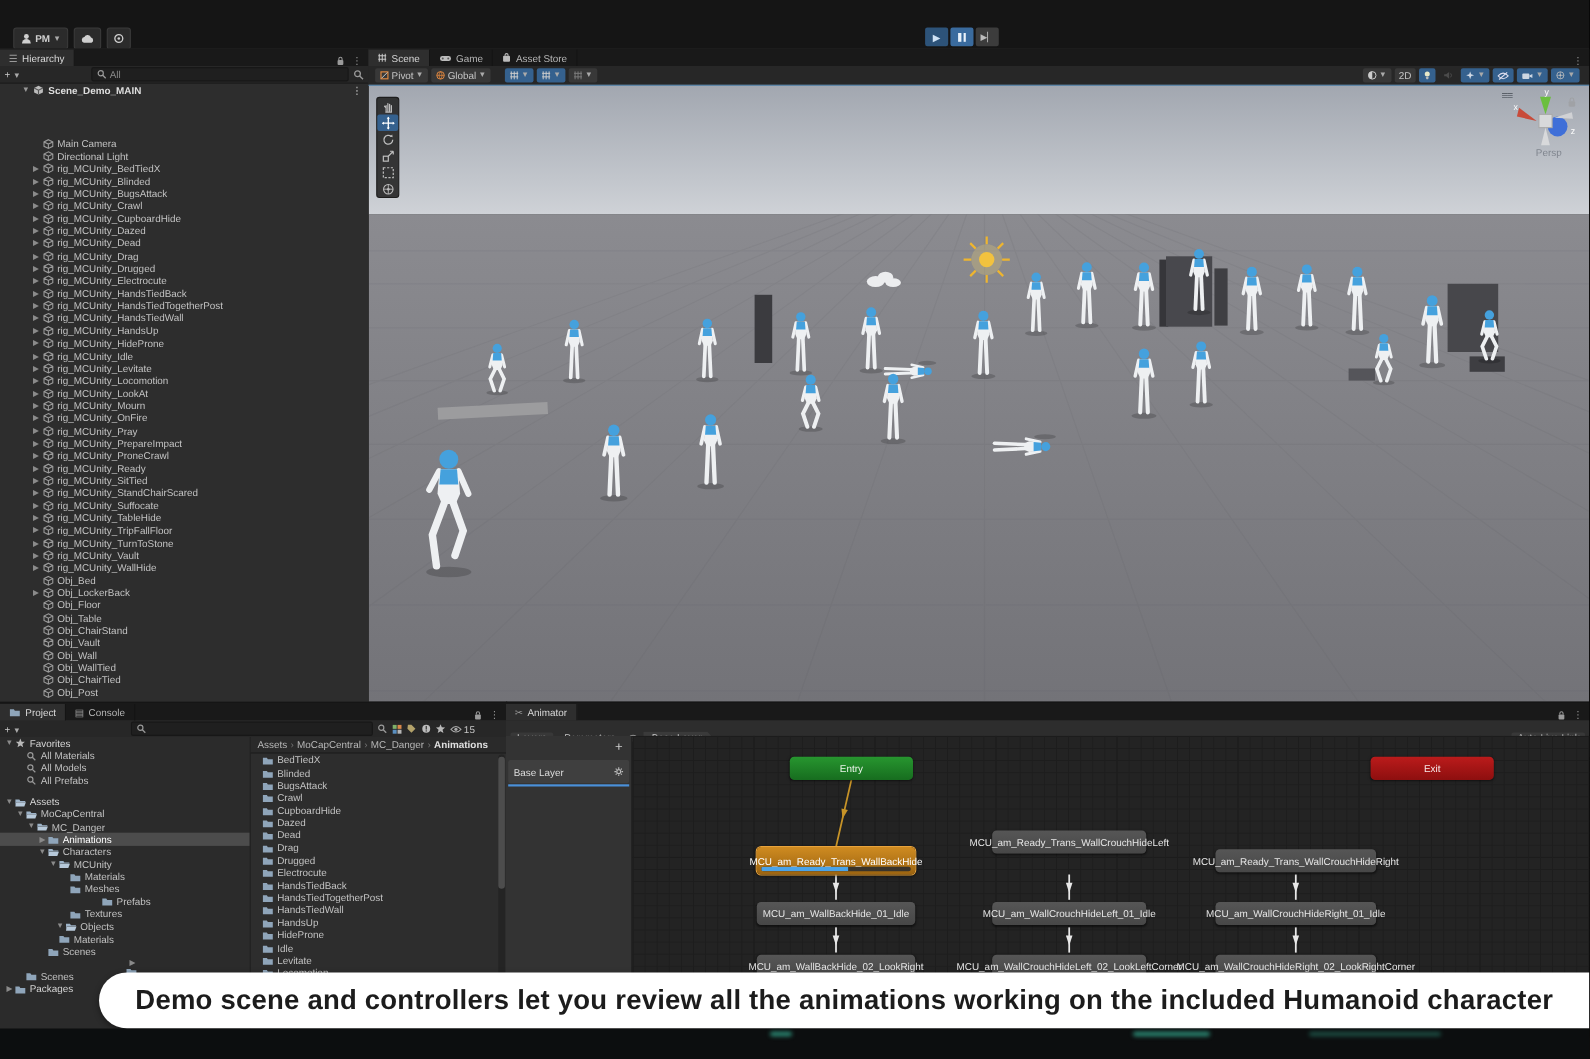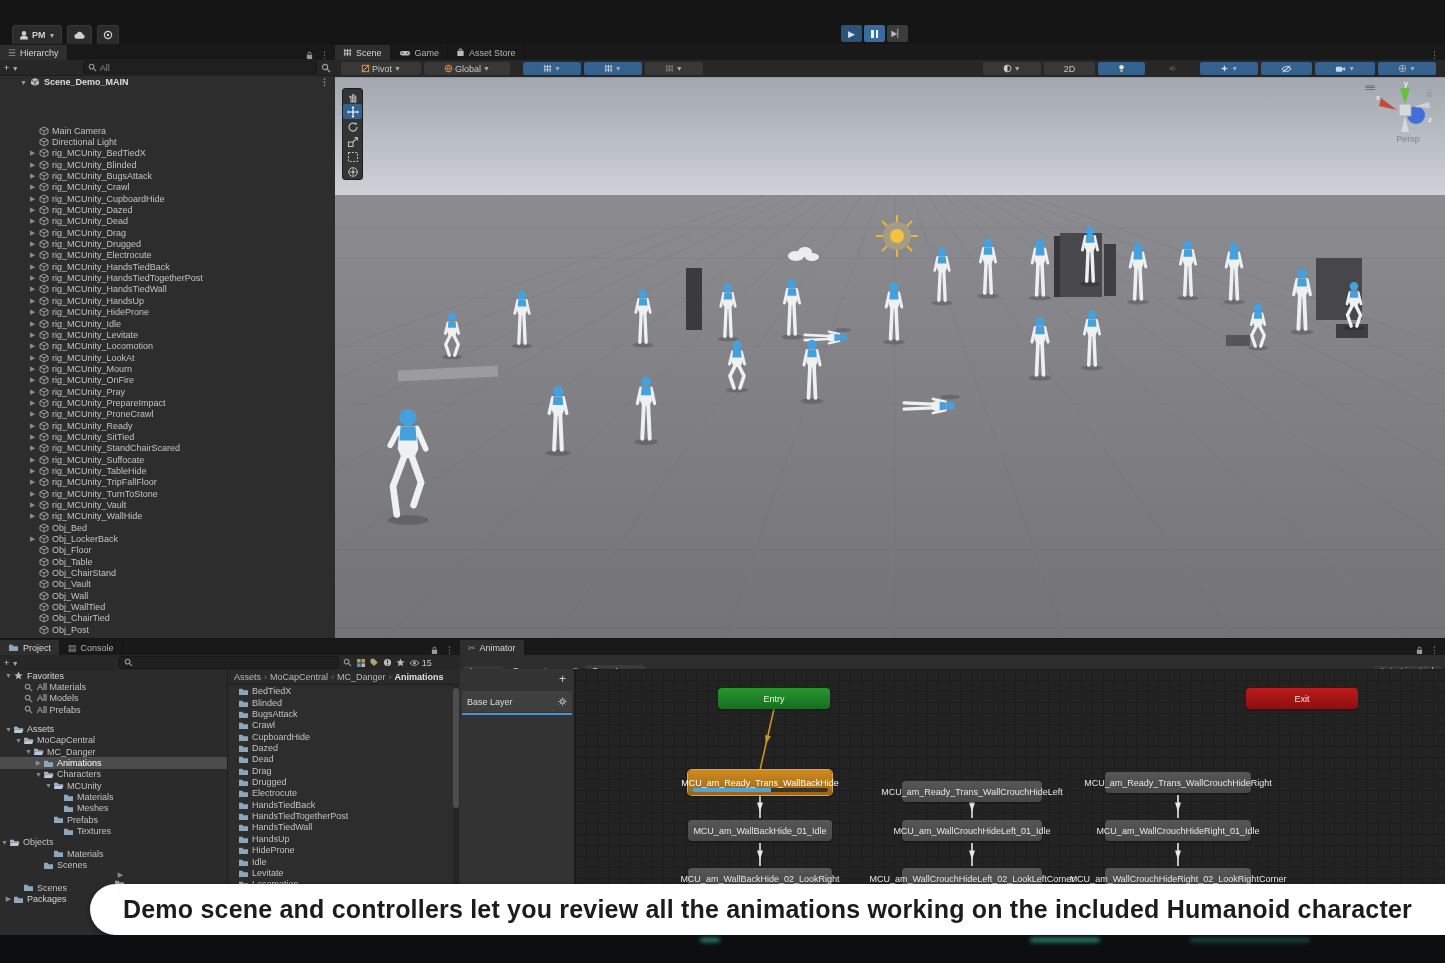--- a/index.html
+++ b/index.html
@@ -24,21 +24,21 @@
   #hierarchy{left:0;top:44px;width:335px;height:594px;background:#2d2d2d;border-right:1px solid #141414;}
   #h-list{position:absolute;left:0;top:33px;right:0;bottom:0;overflow:hidden;margin-top:48px;}
   .hrow{display:flex;align-items:center;height:11.35px;padding-left:46px;color:#c2c2c2;white-space:nowrap;}
   .hrow .arrow{width:9px;color:#8a8a8a;font-size:7px;visibility:hidden;margin-left:-16px;}
   .hrow.exp .arrow{visibility:visible;}
   .hrow svg{margin-right:3px;flex:none;}
   #h-root{display:flex;align-items:center;height:12px;padding-left:20px;color:#dedede;font-weight:bold;}
   
   #scenepanel{left:335px;top:44px;width:1110px;height:594px;background:#2d2d2d;}
   #scenebar{position:absolute;left:0;top:16px;width:1110px;height:18px;background:#272727;display:flex;align-items:center;padding:0 6px;box-sizing:border-box;border-bottom:1px solid #6d9ec7;}
-  .sbtn{background:#383838;border-radius:2px;height:13px;display:flex;align-items:center;gap:2px;padding:0 20px;color:#c5c5c5;margin-right:3px;}
+  .sbtn{background:#383838;border-radius:2px;height:13px;display:flex;align-items:center;gap:2px;padding:0 4px;color:#c5c5c5;margin-right:3px;}
   .sbtn.blue{background:#35618e;color:#e2e9f2;}
   #viewport{position:absolute;left:0;top:34px;width:1110px;height:560px;overflow:hidden;}
   #toolstrip{position:absolute;left:7px;top:10px;width:19px;background:rgba(40,40,40,.92);border:1px solid #1d1d1d;border-radius:3px;display:flex;flex-direction:column;}
   .tool{width:19px;height:15px;display:flex;align-items:center;justify-content:center;color:#bdbdbd;}
   .tool.active{background:#35618e;border-radius:2px;color:#fff;}
   #gizmo{position:absolute;left:1038px;top:2px;width:70px;height:78px;text-align:center;}
   #persp{color:rgba(90,96,106,.6);font-size:9px;margin-top:-4px;}
   
   #project{left:0;top:638px;width:460px;height:325px;background:#2d2d2d;border-right:1px solid #141414;border-top:1px solid #141414;}
   #p-tree{position:absolute;left:0;top:31px;width:227px;bottom:0;background:#2b2b2b;overflow:hidden;border-right:1px solid #1e1e1e;}
@@ -1082,35 +1082,35 @@
           </svg>
           <span>Materials</span>
         </div>
         <div class="prow" style="padding-left: 54px;">
           <span class="arrow"></span>
           <svg width="11" height="9">
             <use href="#i-folder"></use>
           </svg>
           <span>Meshes</span>
         </div>
-        <div class="prow" style="padding-left: 44px;">
+        <div class="prow" style="padding-left: 83px;">
           <span class="arrow"></span>
           <svg width="11" height="9">
             <use href="#i-folder"></use>
           </svg>
           <span>Prefabs</span>
         </div>
         <div class="prow" style="padding-left: 54px;">
           <span class="arrow"></span>
           <svg width="11" height="9">
             <use href="#i-folder"></use>
           </svg>
           <span>Textures</span>
         </div>
-        <div class="prow" style="">
+        <div class="prow" style="padding-left: 34px; margin-left: 16px;">
           <span class="arrow">▼</span>
           <svg width="11" height="9">
             <use href="#i-folderO"></use>
           </svg>
           <span>Objects</span>
         </div>
         <div class="prow" style="padding-left: 44px;">
           <span class="arrow"></span>
           <svg width="11" height="9">
             <use href="#i-folder"></use>
@@ -1340,21 +1340,21 @@
           <div class="pbar" style="width: 136px;">
             <div class="pfill" style="width: 58%;"></div>
           </div>
         </div>
         <div class="node" style="left: 113px; top: 151px; width: 144px;">
           <span>MCU_am_WallBackHide_01_Idle</span>
         </div>
         <div class="node" style="left: 113px; top: 199px; width: 144px;">
           <span>MCU_am_WallBackHide_02_LookRight</span>
         </div>
-        <div class="node" style="left: 327px; top: 112px; width: 140px;">
+        <div class="node" style="left: 327px; top: 86px; width: 140px;">
           <span>MCU_am_Ready_Trans_WallCrouchHideLeft</span>
         </div>
         <div class="node" style="left: 327px; top: 151px; width: 140px;">
           <span>MCU_am_WallCrouchHideLeft_01_Idle</span>
         </div>
         <div class="node" style="left: 327px; top: 199px; width: 140px;">
           <span>MCU_am_WallCrouchHideLeft_02_LookLeftCorner</span>
         </div>
         <div class="node" style="left: 530px; top: 103px; width: 146px;">
           <span>MCU_am_Ready_Trans_WallCrouchHideRight</span>

